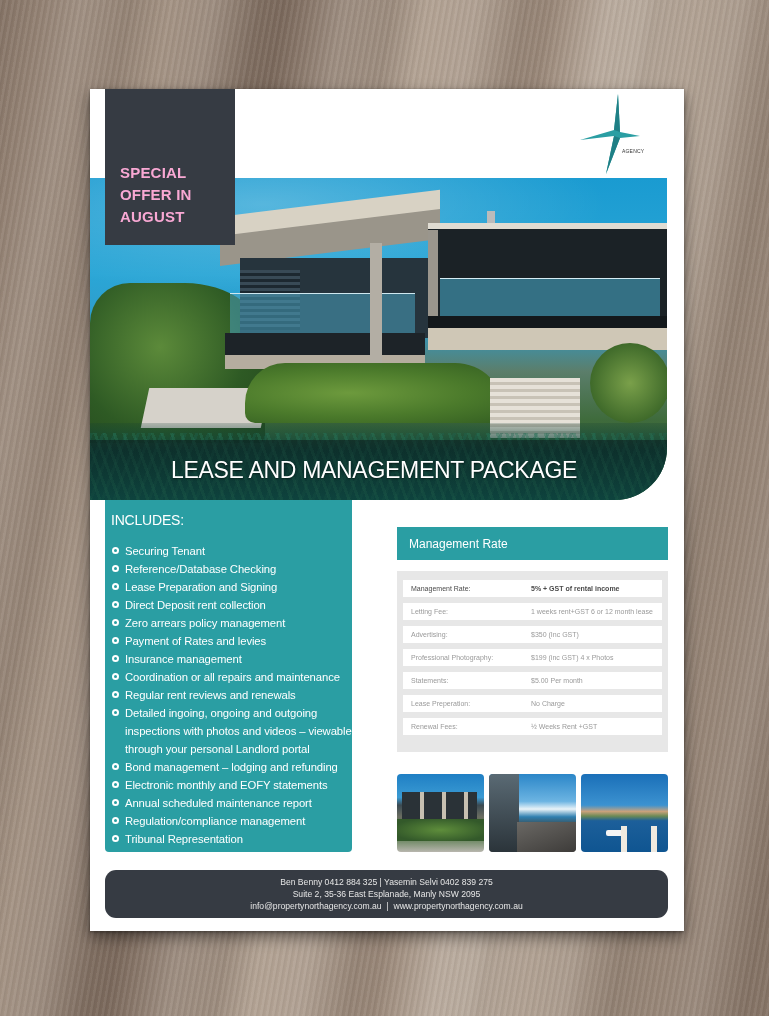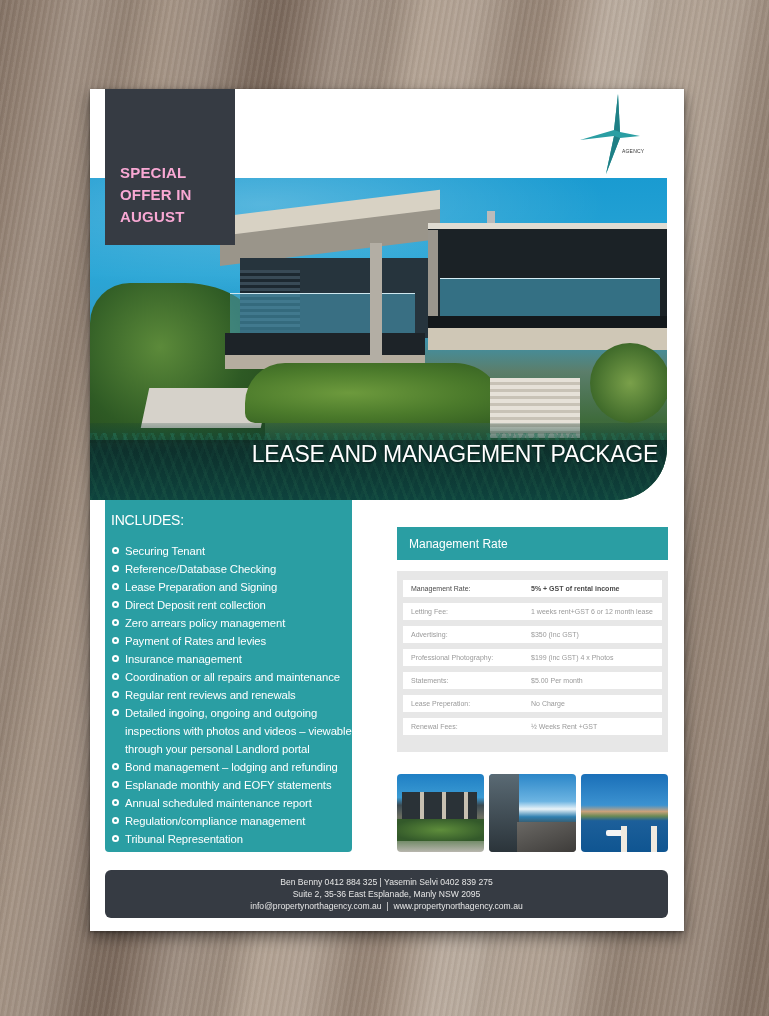--- a/index.html
+++ b/index.html
@@ -59,21 +59,21 @@
   .hero .stairs { position:absolute; left:400px; top:200px; width:90px; height:60px;
     background: repeating-linear-gradient(180deg, #e6e1d8 0 4px, #c8c2b6 4px 7px); }
   .hero .foliage { position:absolute; left:0; top:245px; width:100%; height:80px;
     background: linear-gradient(180deg, rgba(18,60,50,0.2), rgba(14,70,60,0.95) 35%, #11524a 100%); }
   .hero .foliage-spikes { position:absolute; left:0; top:255px; width:100%; height:70px;
     background: repeating-linear-gradient(70deg, rgba(40,120,90,0.35) 0 3px, rgba(0,0,0,0) 3px 9px),
                 repeating-linear-gradient(110deg, rgba(30,100,80,0.35) 0 3px, rgba(0,0,0,0) 3px 11px); }
   .hero .band { position:absolute; left:0; top:262px; width:100%; height:60px;
     background: linear-gradient(180deg, rgba(10,25,28,0.55), rgba(8,40,40,0.35)); }
   .hero-title {
-    position:absolute; left:0; top:352px; width:594px; text-align:right;
+    position:absolute; left:0; top:368px; width:594px; text-align:center;
     color:#ffffff; font-size:23px; letter-spacing:-0.3px; font-weight:normal;
     text-shadow: 0 1px 2px rgba(0,0,0,0.5);
     padding-right: 26px;
   }
   
   .offer {
     position:absolute; left:15px; top:0; width:130px; height:156px; background:#363b43;
   }
   .offer-text {
     position:absolute; left:15px; top:73px; color:#f9a8d4; font-weight:bold;
@@ -117,21 +117,21 @@
     background: repeating-linear-gradient(90deg, #2a3237 0 18px, #c7c0b1 18px 22px); }
   .thumb1 .g { position:absolute; left:0; top:45px; width:87px; height:22px; background: radial-gradient(ellipse, #5e8d3b, #33592a 80%); }
   .thumb2 { background: linear-gradient(180deg, #2b86c8 0%, #6cb4e2 35%, #e9f3f8 45%, #2f7fb0 55%, #3a5058 65%, #5d5a56 100%); }
   .thumb2 .bld { position:absolute; left:0; top:0; width:30px; height:78px; background: linear-gradient(180deg,#5a6a74,#2b343a); }
   .thumb2 .path { position:absolute; left:28px; top:48px; width:60px; height:30px; background: linear-gradient(160deg,#6a6864,#3d3b39); }
   .thumb3 { background: linear-gradient(180deg, #1a6fb8 0%, #3c92d0 40%, #c9a27c 48%, #6b8a55 54%, #1c5f9a 60%, #0f5591 100%); }
   .thumb3 .post { position:absolute; top:52px; width:6px; height:26px; background:#efeae0; }
   .thumb3 .boat { position:absolute; left:25px; top:56px; width:20px; height:6px; background:#f4f4f4; border-radius:2px; }
   
   .footer {
-    position:absolute; left:15px; top:781px; width:563px; height:48px; background:#363b43; border-radius:6px;
+    position:absolute; left:15px; top:781px; width:563px; height:48px; background:#363b43; border-radius:11px;
     color:#e6e6e6; text-align:center; font-size:8.6px; line-height:12px; padding-top:6px;
   }
 </style>
 </head>
 <body>
 
 <div class="flyer">
 
   <div class="hero">
     <div class="sky-glow"></div>
@@ -185,21 +185,21 @@
       <li><span class="bullet"></span><span>Reference/Database Checking</span></li>
       <li><span class="bullet"></span><span>Lease Preparation and Signing</span></li>
       <li><span class="bullet"></span><span>Direct Deposit rent collection</span></li>
       <li><span class="bullet"></span><span>Zero arrears policy management</span></li>
       <li><span class="bullet"></span><span>Payment of Rates and levies</span></li>
       <li><span class="bullet"></span><span>Insurance management</span></li>
       <li><span class="bullet"></span><span>Coordination or all repairs and maintenance</span></li>
       <li><span class="bullet"></span><span>Regular rent reviews and renewals</span></li>
       <li><span class="bullet"></span><span>Detailed ingoing, ongoing and outgoing inspections with photos and videos – viewable through your personal Landlord portal</span></li>
       <li><span class="bullet"></span><span>Bond management – lodging and refunding</span></li>
-      <li><span class="bullet"></span><span>Esplanade monthly and EOFY statements</span></li>
+      <li><span class="bullet"></span><span>Electronic monthly and EOFY statements</span></li>
       <li><span class="bullet"></span><span>Annual scheduled maintenance report</span></li>
       <li><span class="bullet"></span><span>Regulation/compliance management</span></li>
       <li><span class="bullet"></span><span>Tribunal Representation</span></li>
     </ul>
   </div>
 
   <div class="rate-header">Management Rate</div>
   <div class="rate-table">
     <div class="rate-row first">
         <span class="k">Management Rate:</span>

